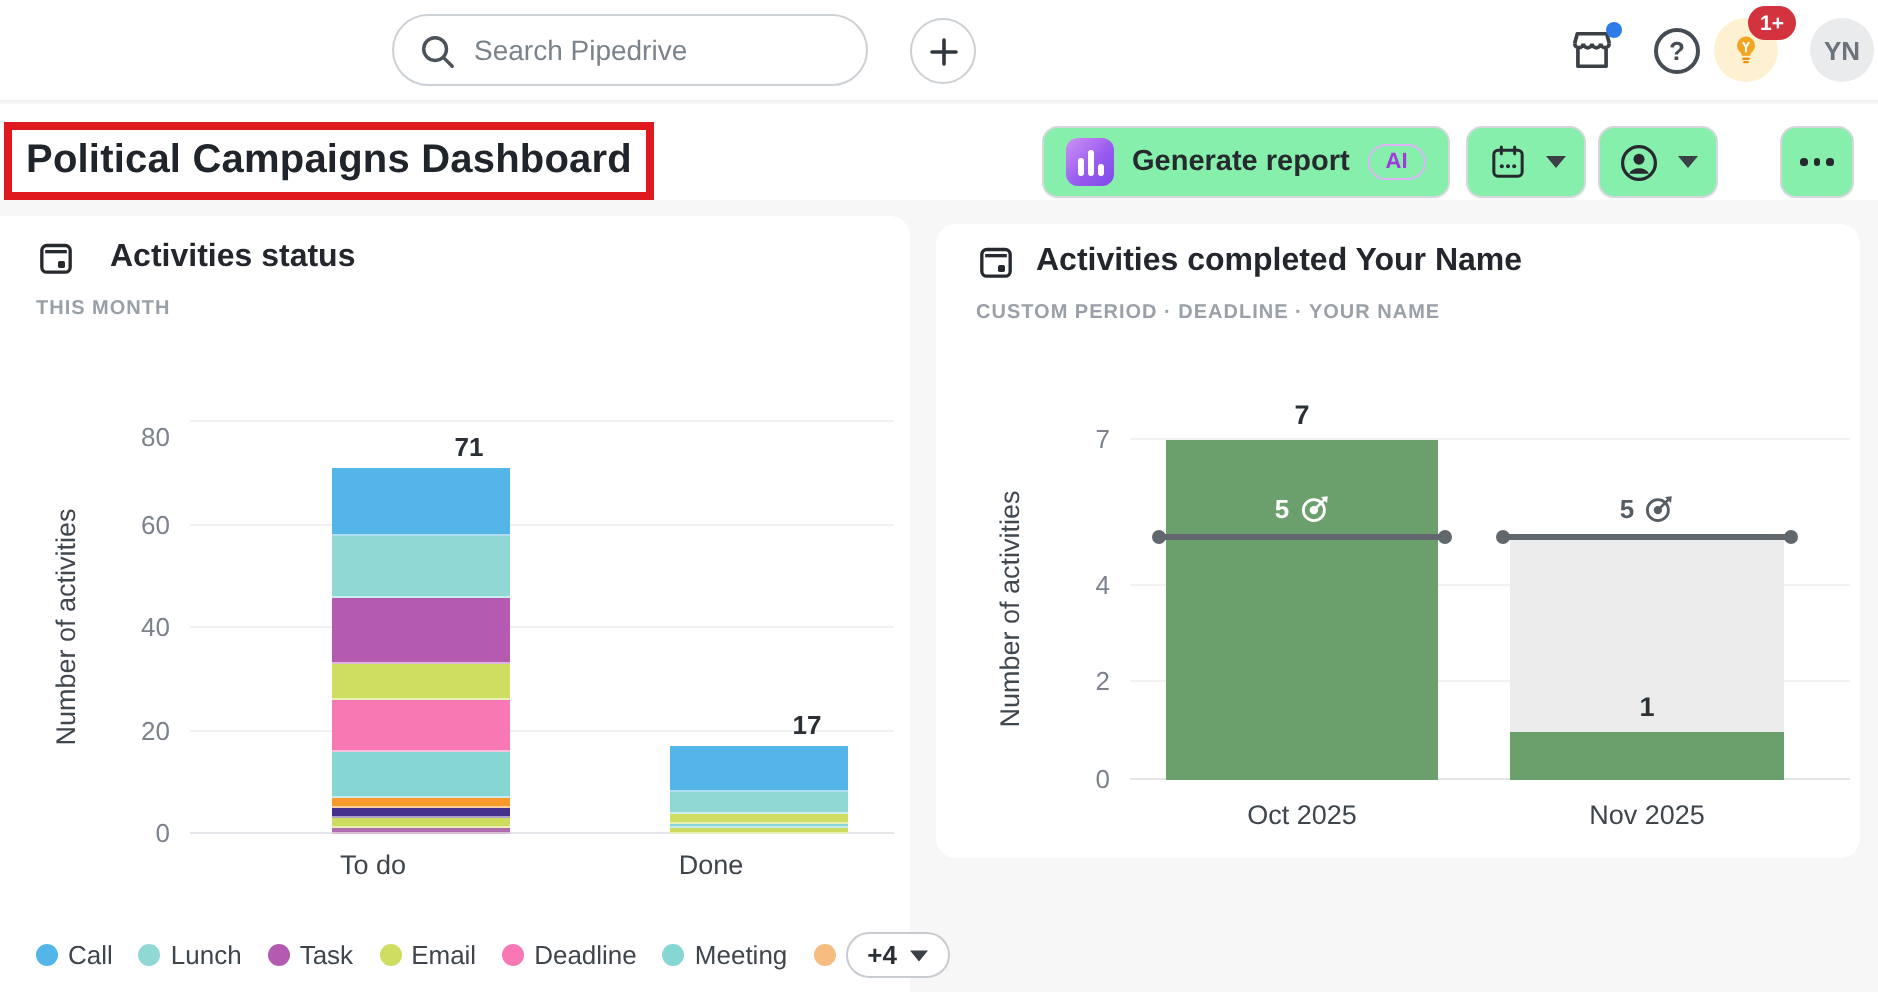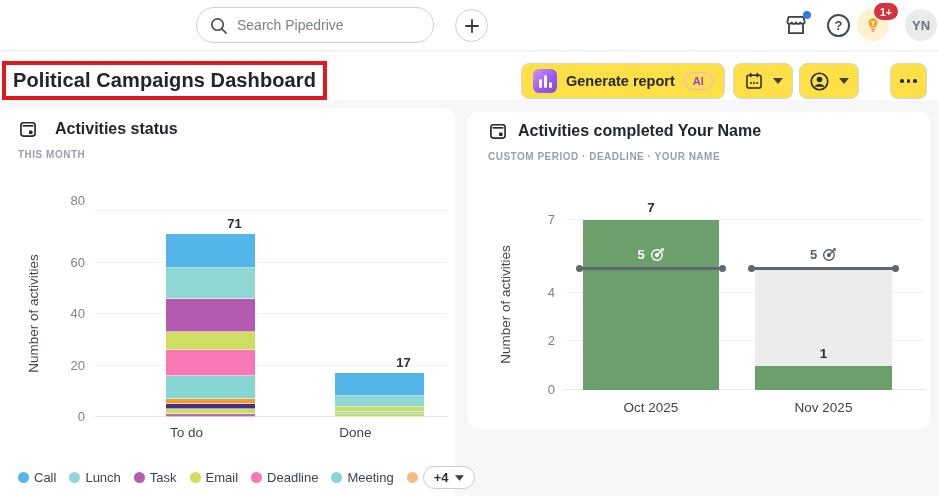--- a/index.html
+++ b/index.html
@@ -17,21 +17,21 @@
   .store-dot { position:absolute; left:803px; top:11px; width:8px; height:8px; border-radius:50%; background:#2f7ce8; }
   .help { position:absolute; left:827px; top:14px; width:23px; height:23px; border:2px solid #454c53; border-radius:50%; display:flex; align-items:center; justify-content:center; font-size:13px; font-weight:700; color:#454c53; cursor:pointer; }
   .bulb-wrap { position:absolute; left:857px; top:9px; width:32px; height:32px; border-radius:50%; background:#fdf1d1; display:flex; align-items:center; justify-content:center; cursor:pointer; }
   .notif-badge { position:absolute; left:874px; top:3px; min-width:24px; height:17px; padding:0 5px; background:#d2333f; border-radius:9px; color:#fff; font-size:10.5px; font-weight:700; display:flex; align-items:center; justify-content:center; }
   .avatar { position:absolute; left:905px; top:9px; width:32px; height:32px; border-radius:50%; background:#e9ebed; color:#6c737a; font-size:13px; font-weight:700; display:flex; align-items:center; justify-content:center; cursor:pointer; }
 
   
   .header { position:absolute; left:0; top:52px; width:939px; height:48px; background:#fff; }
   .red-box { position:absolute; left:2px; top:9px; height:39px; border:4px solid #e0191f; display:flex; align-items:center; padding:0 7px; }
   .page-title { font-size:20px; font-weight:700; color:#20252b; white-space:nowrap; letter-spacing:.1px; }
-  .btn { background:#fde047; border:1px solid #d4d7db; border-radius:8px; box-shadow:0 1px 1px rgba(0,0,0,.03); display:flex; align-items:center; justify-content:center; cursor:pointer; font-family:inherit; }
+  .btn { background:#86efac; border:1px solid #d4d7db; border-radius:8px; box-shadow:0 1px 1px rgba(0,0,0,.03); display:flex; align-items:center; justify-content:center; cursor:pointer; font-family:inherit; }
   .gen-btn { position:absolute; left:521px; top:11px; height:36px; padding:0 11px; gap:9px; }
   .gen-icon { width:24px; height:24px; border-radius:6px; background:linear-gradient(135deg,#cf93f5 0%,#9a5cf0 55%,#7d4ae8 100%); display:flex; align-items:flex-end; justify-content:center; gap:2px; padding-bottom:5px; }
   .gen-icon i { display:block; width:3px; border-radius:1.5px; background:#fff; }
   .gen-label { font-size:14.5px; font-weight:700; color:#26292e; }
   .ai-pill { border:1px solid #dcb5f7; color:#a438e0; border-radius:10px; font-size:11px; font-weight:700; padding:2px 8px; }
   .vdiv { position:absolute; top:63px; width:1px; height:26px; background:#e3e5e8; }
   .cal-btn { position:absolute; left:733px; top:11px; width:60px; height:36px; gap:9px; }
   .person-btn { position:absolute; left:799px; top:11px; width:60px; height:36px; gap:9px; }
   .more-btn { position:absolute; left:890px; top:11px; width:37px; height:36px; gap:3px; }
   .more-btn i { width:3.5px; height:3.5px; border-radius:50%; background:#26292e; display:block; }
@@ -177,21 +177,21 @@
     <div class="plot plot1">
         <div class="gridline zero" style="bottom: 0px;"></div>
         <div class="ytick" style="bottom: -7px;">0</div>
         <div class="gridline" style="bottom: 51.5px;"></div>
         <div class="ytick" style="bottom: 44.5px;">20</div>
         <div class="gridline" style="bottom: 103px;"></div>
         <div class="ytick" style="bottom: 96px;">40</div>
         <div class="gridline" style="bottom: 154.5px;"></div>
         <div class="ytick" style="bottom: 147.5px;">60</div>
         <div class="gridline" style="bottom: 206px;"></div>
-        <div class="ytick" style="bottom: 209px;">80</div>
+        <div class="ytick" style="bottom: 191px;">80</div>
         <div class="stack" style="left: 23px; width: 137px; height: 182.825px;">
           <div class="seg" style="height: 33.475px; background: rgb(84, 181, 232);"></div>
           <div class="seg" style="height: 30.9px; background: rgb(143, 216, 212);"></div>
           <div class="seg" style="height: 33.475px; background: rgb(180, 91, 177);"></div>
           <div class="seg" style="height: 18.025px; background: rgb(207, 221, 97);"></div>
           <div class="seg" style="height: 25.75px; background: rgb(248, 120, 180);"></div>
           <div class="seg" style="height: 23.175px; background: rgb(134, 214, 211);"></div>
           <div class="seg" style="height: 5.15px; background: rgb(248, 153, 43);"></div>
           <div class="seg" style="height: 5.15px; background: rgb(69, 48, 140);"></div>
           <div class="seg" style="height: 5.15px; background: rgb(205, 220, 95);"></div>

